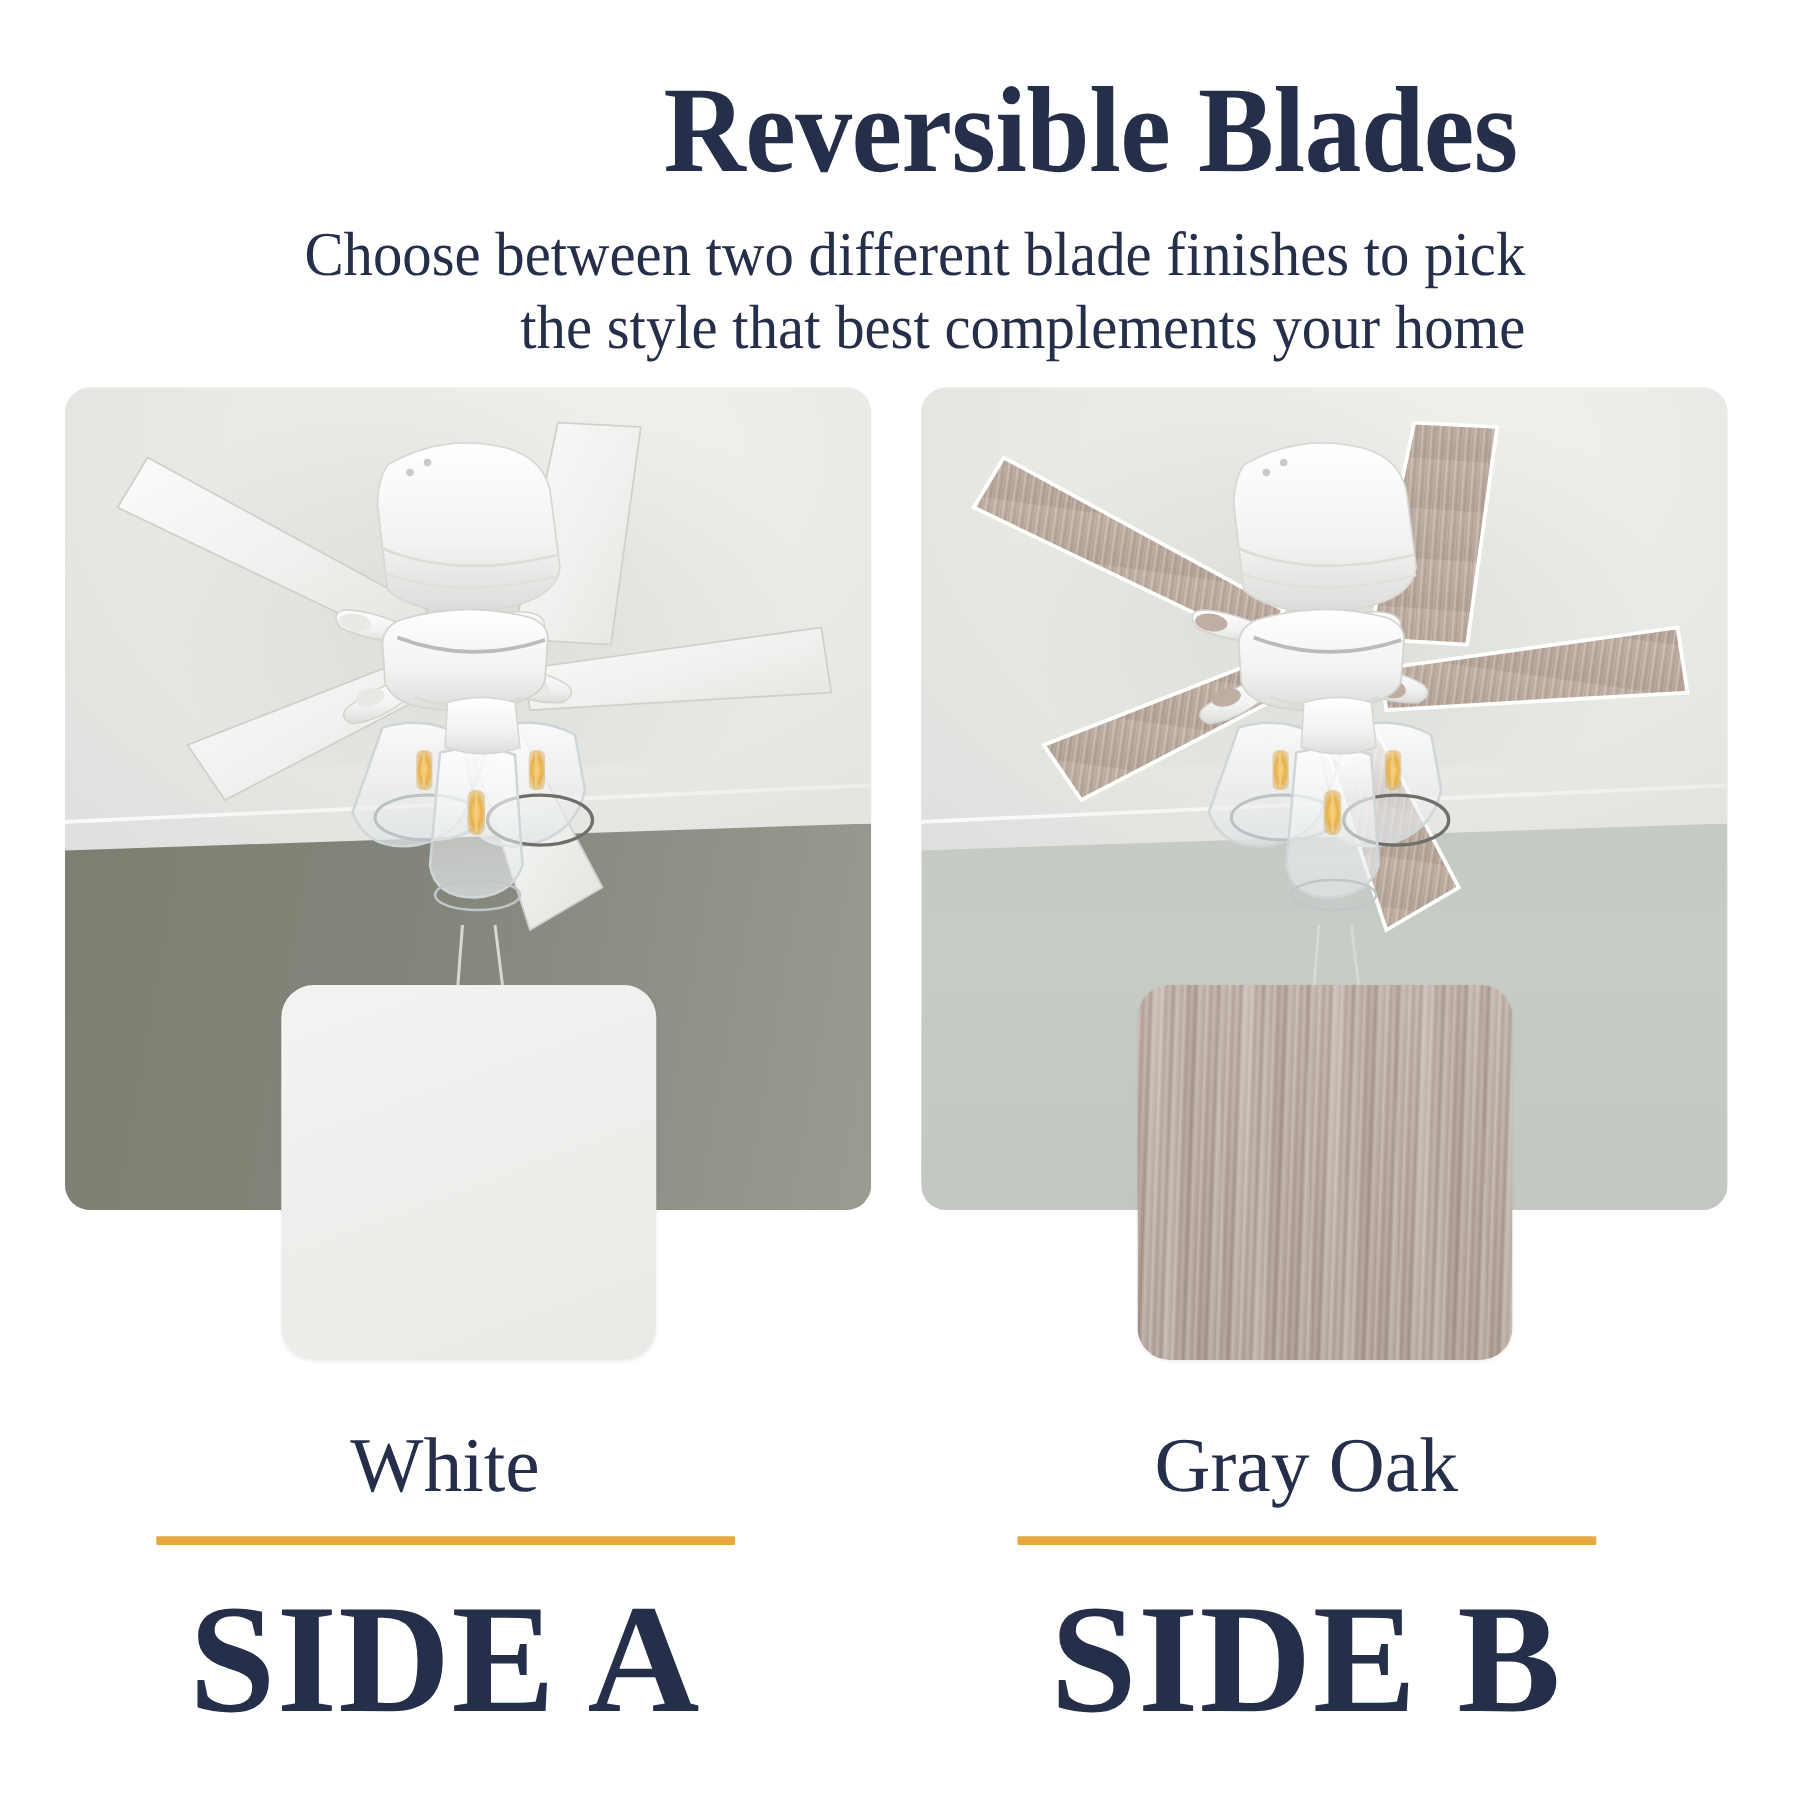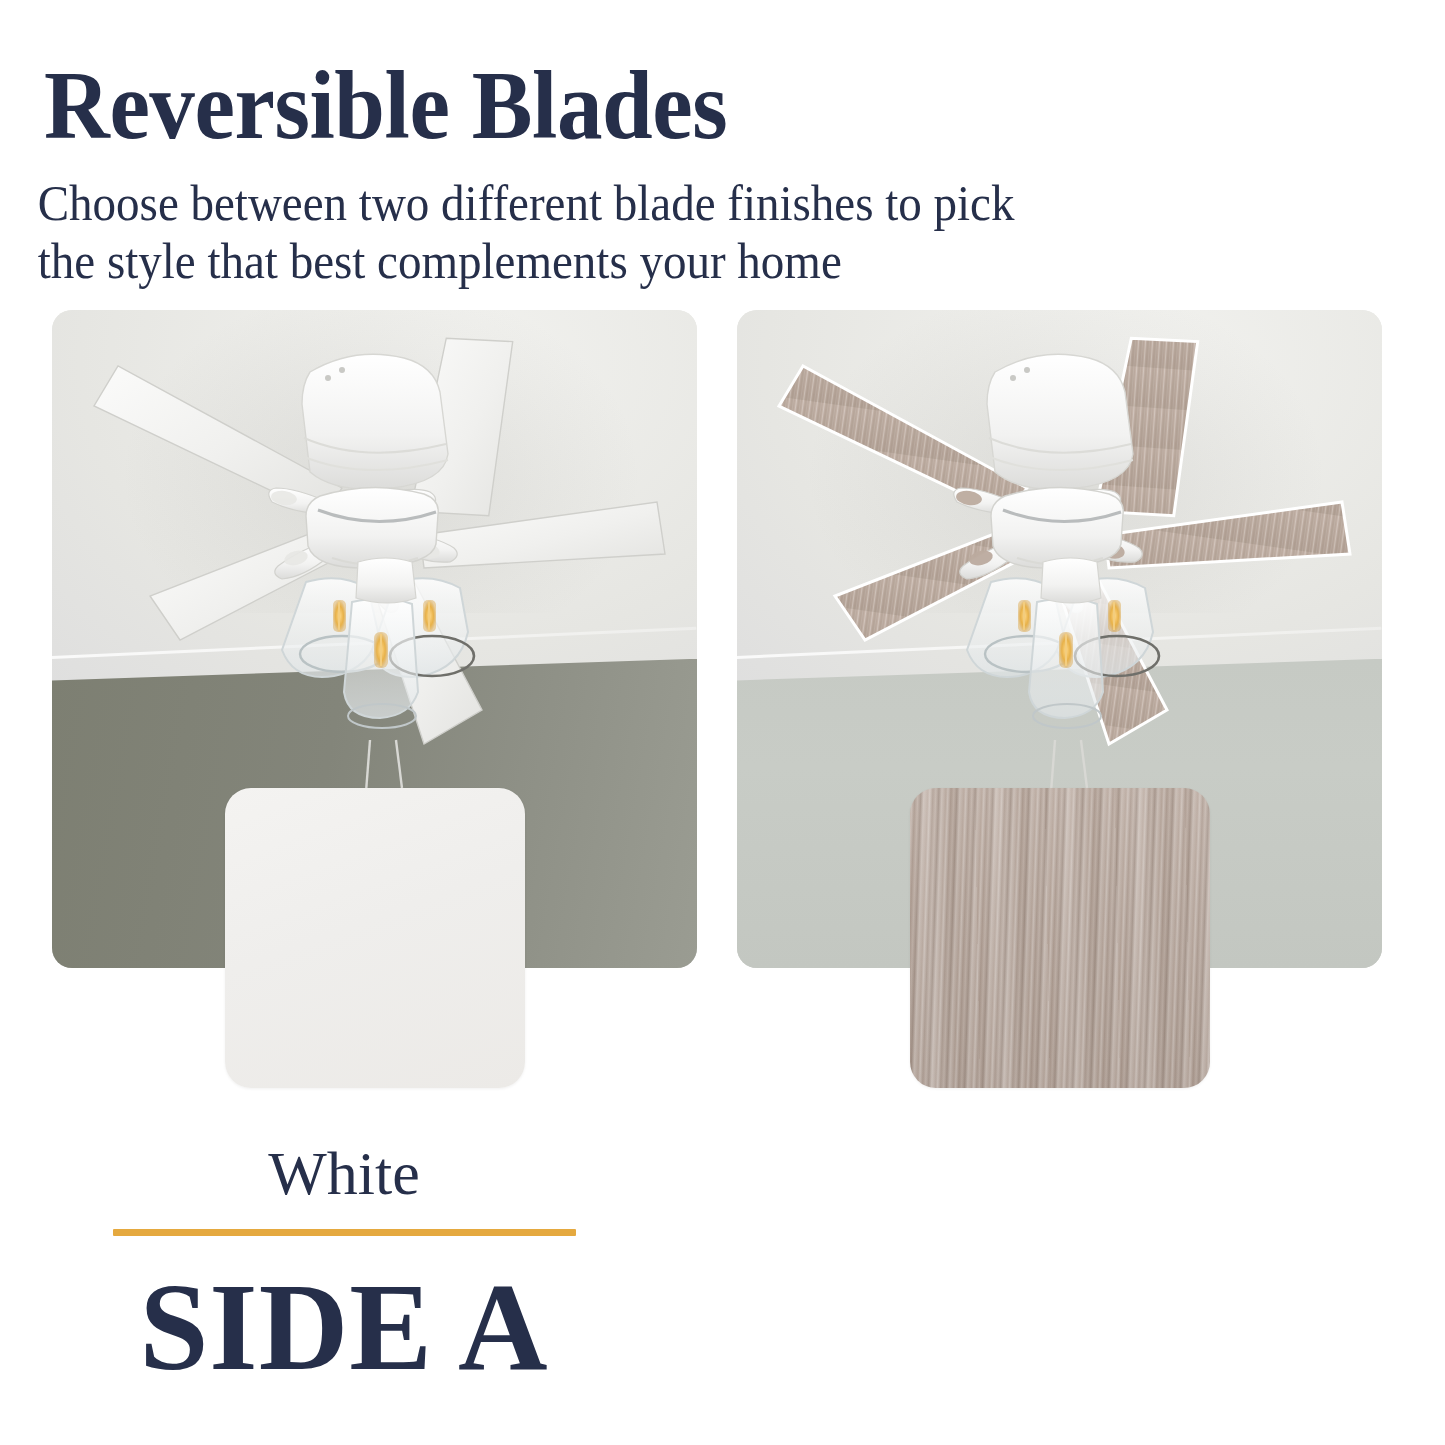--- a/index.html
+++ b/index.html
@@ -14,21 +14,21 @@
     color: #262f4a;
     overflow: hidden;
     position: relative;
   }
 
   
   .header {
     position: absolute;
     top: 0; left: 0;
     width: 1258px;
-    text-align: left;
+    text-align: right;
   }
   .title {
     font-size: 98px;
     font-weight: bold;
     letter-spacing: -0.5px;
     line-height: 1.0;
     margin: 0;
     padding-top: 56px;
     color: #262f4a;
     transform: scaleX(0.93);
@@ -154,21 +154,21 @@
     top: 1130px; left: 0;
     width: 1445px;
     height: 315px;
   }
   .caption-col {
     position: absolute;
     top: 0;
     width: 600px;
     text-align: center;
   }
-  .caption-left  { left: 44px; }
+  .caption-left  { left: 56px; }
   .caption-right { left: 745px; }
 
   .finish-name {
     font-size: 62px;
     font-weight: normal;
     line-height: 1.0;
     margin: 0;
     padding-top: 12px;
     color: #262f4a;
   }
@@ -415,13 +415,18 @@
   </div>
 </div>
 
 <div class="captions">
   <div class="caption-col caption-left">
     <p class="finish-name">White</p>
     <div class="rule"></div>
     <p class="side-label">SIDE A</p>
   </div>
 
+  <div class="caption-col caption-right">
+    <p class="finish-name">Gray Oak</p>
+    <div class="rule"></div>
+    <p class="side-label">SIDE B</p>
+  </div>
 </div>
 
 </body></html>

